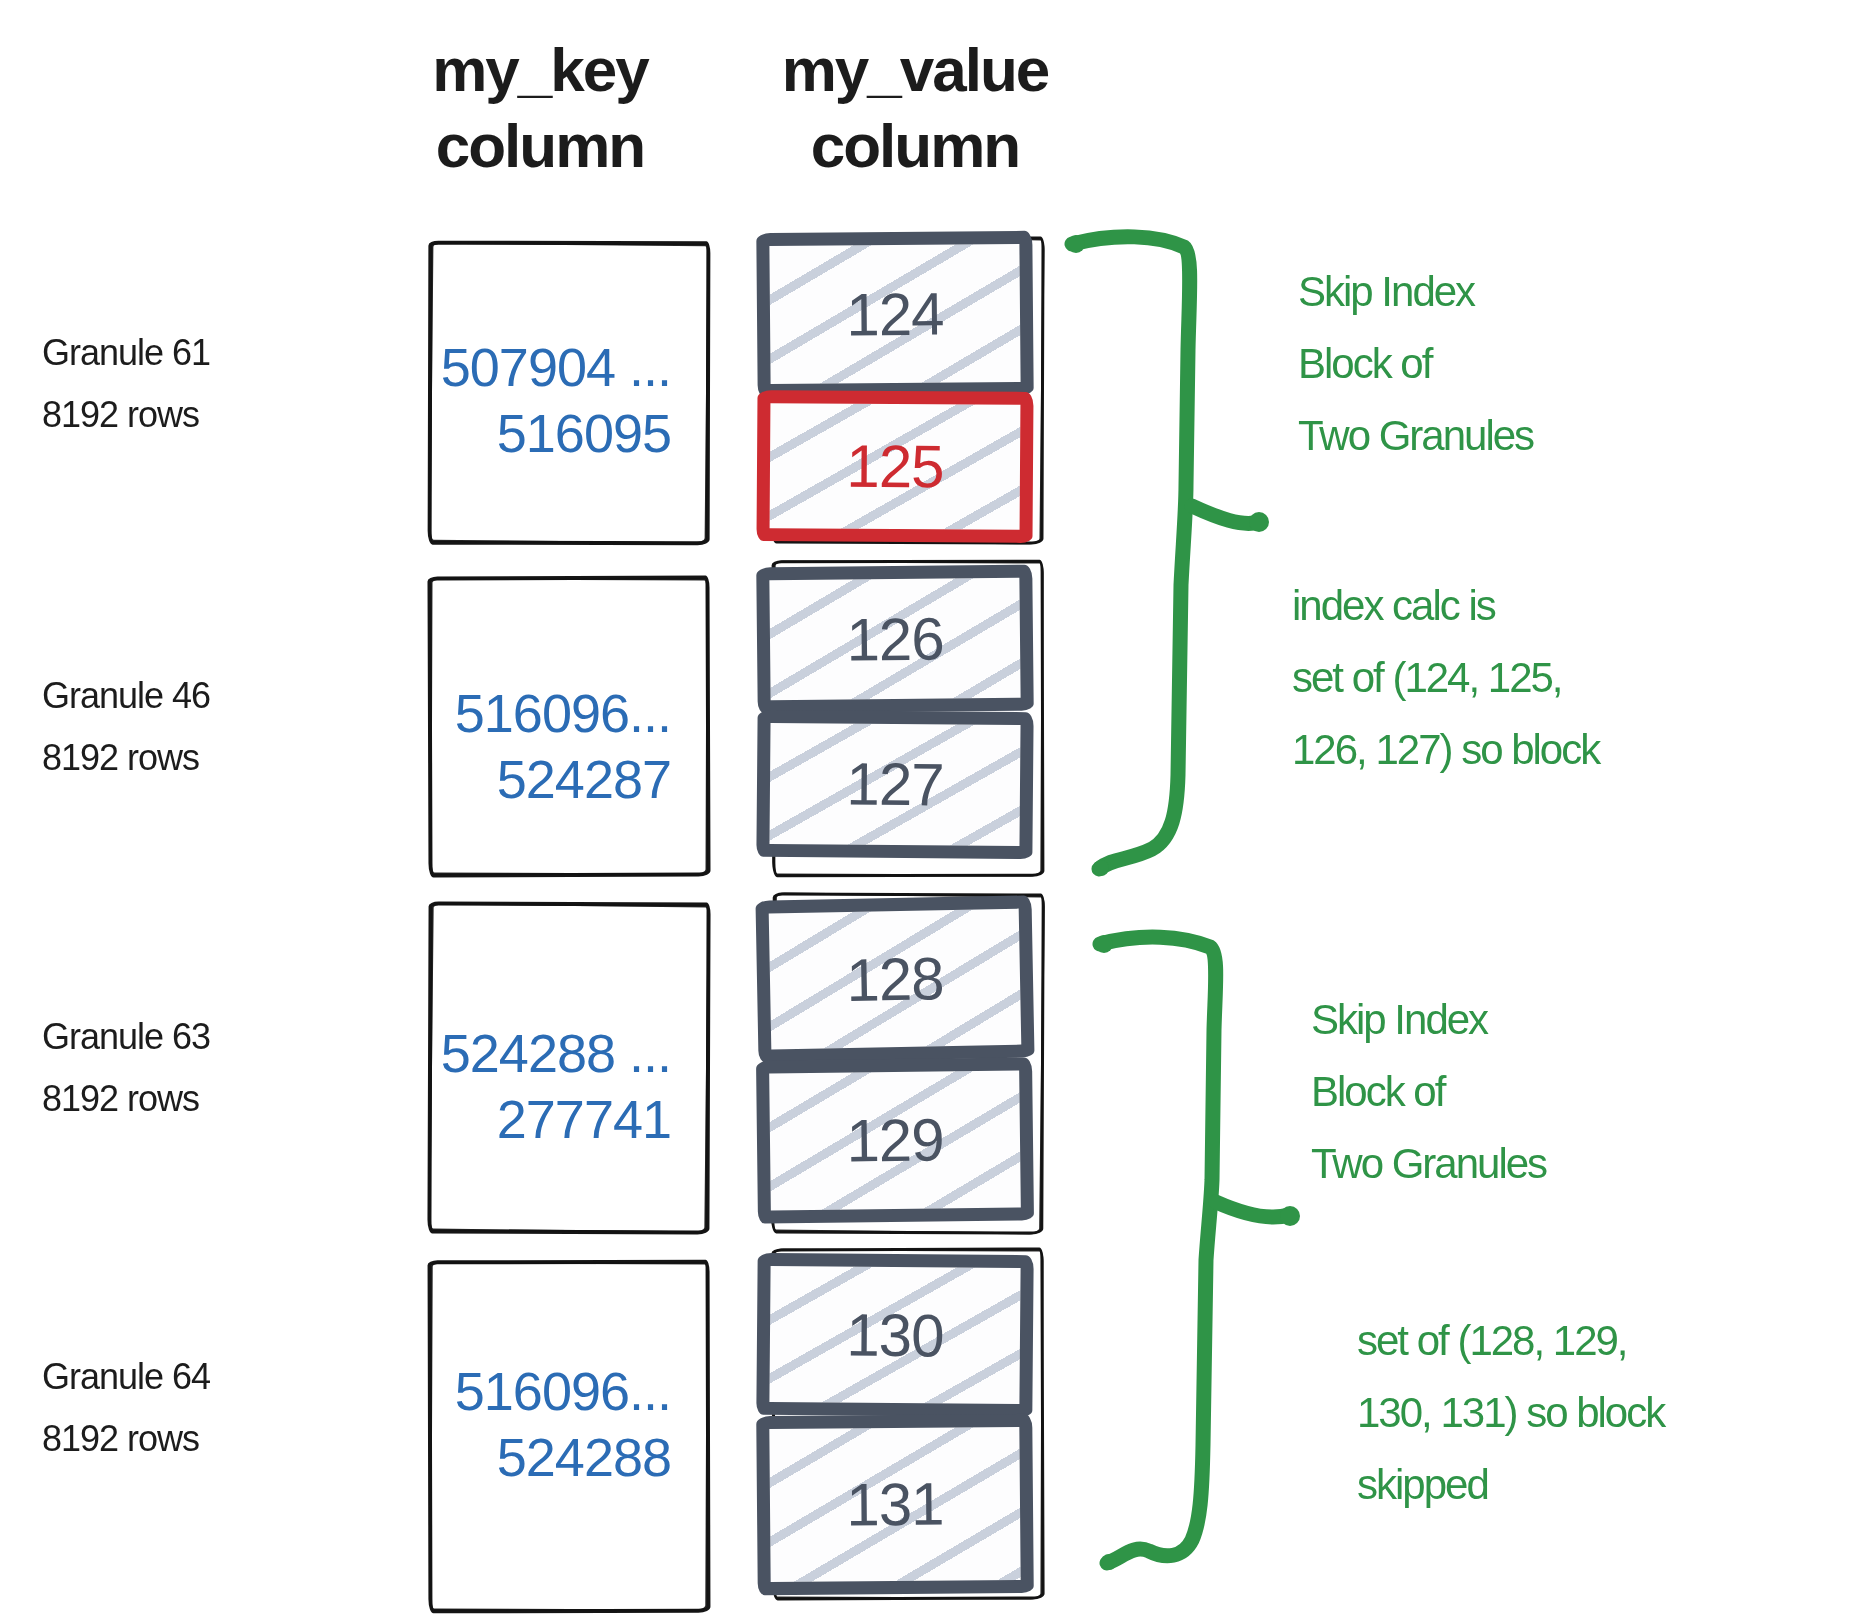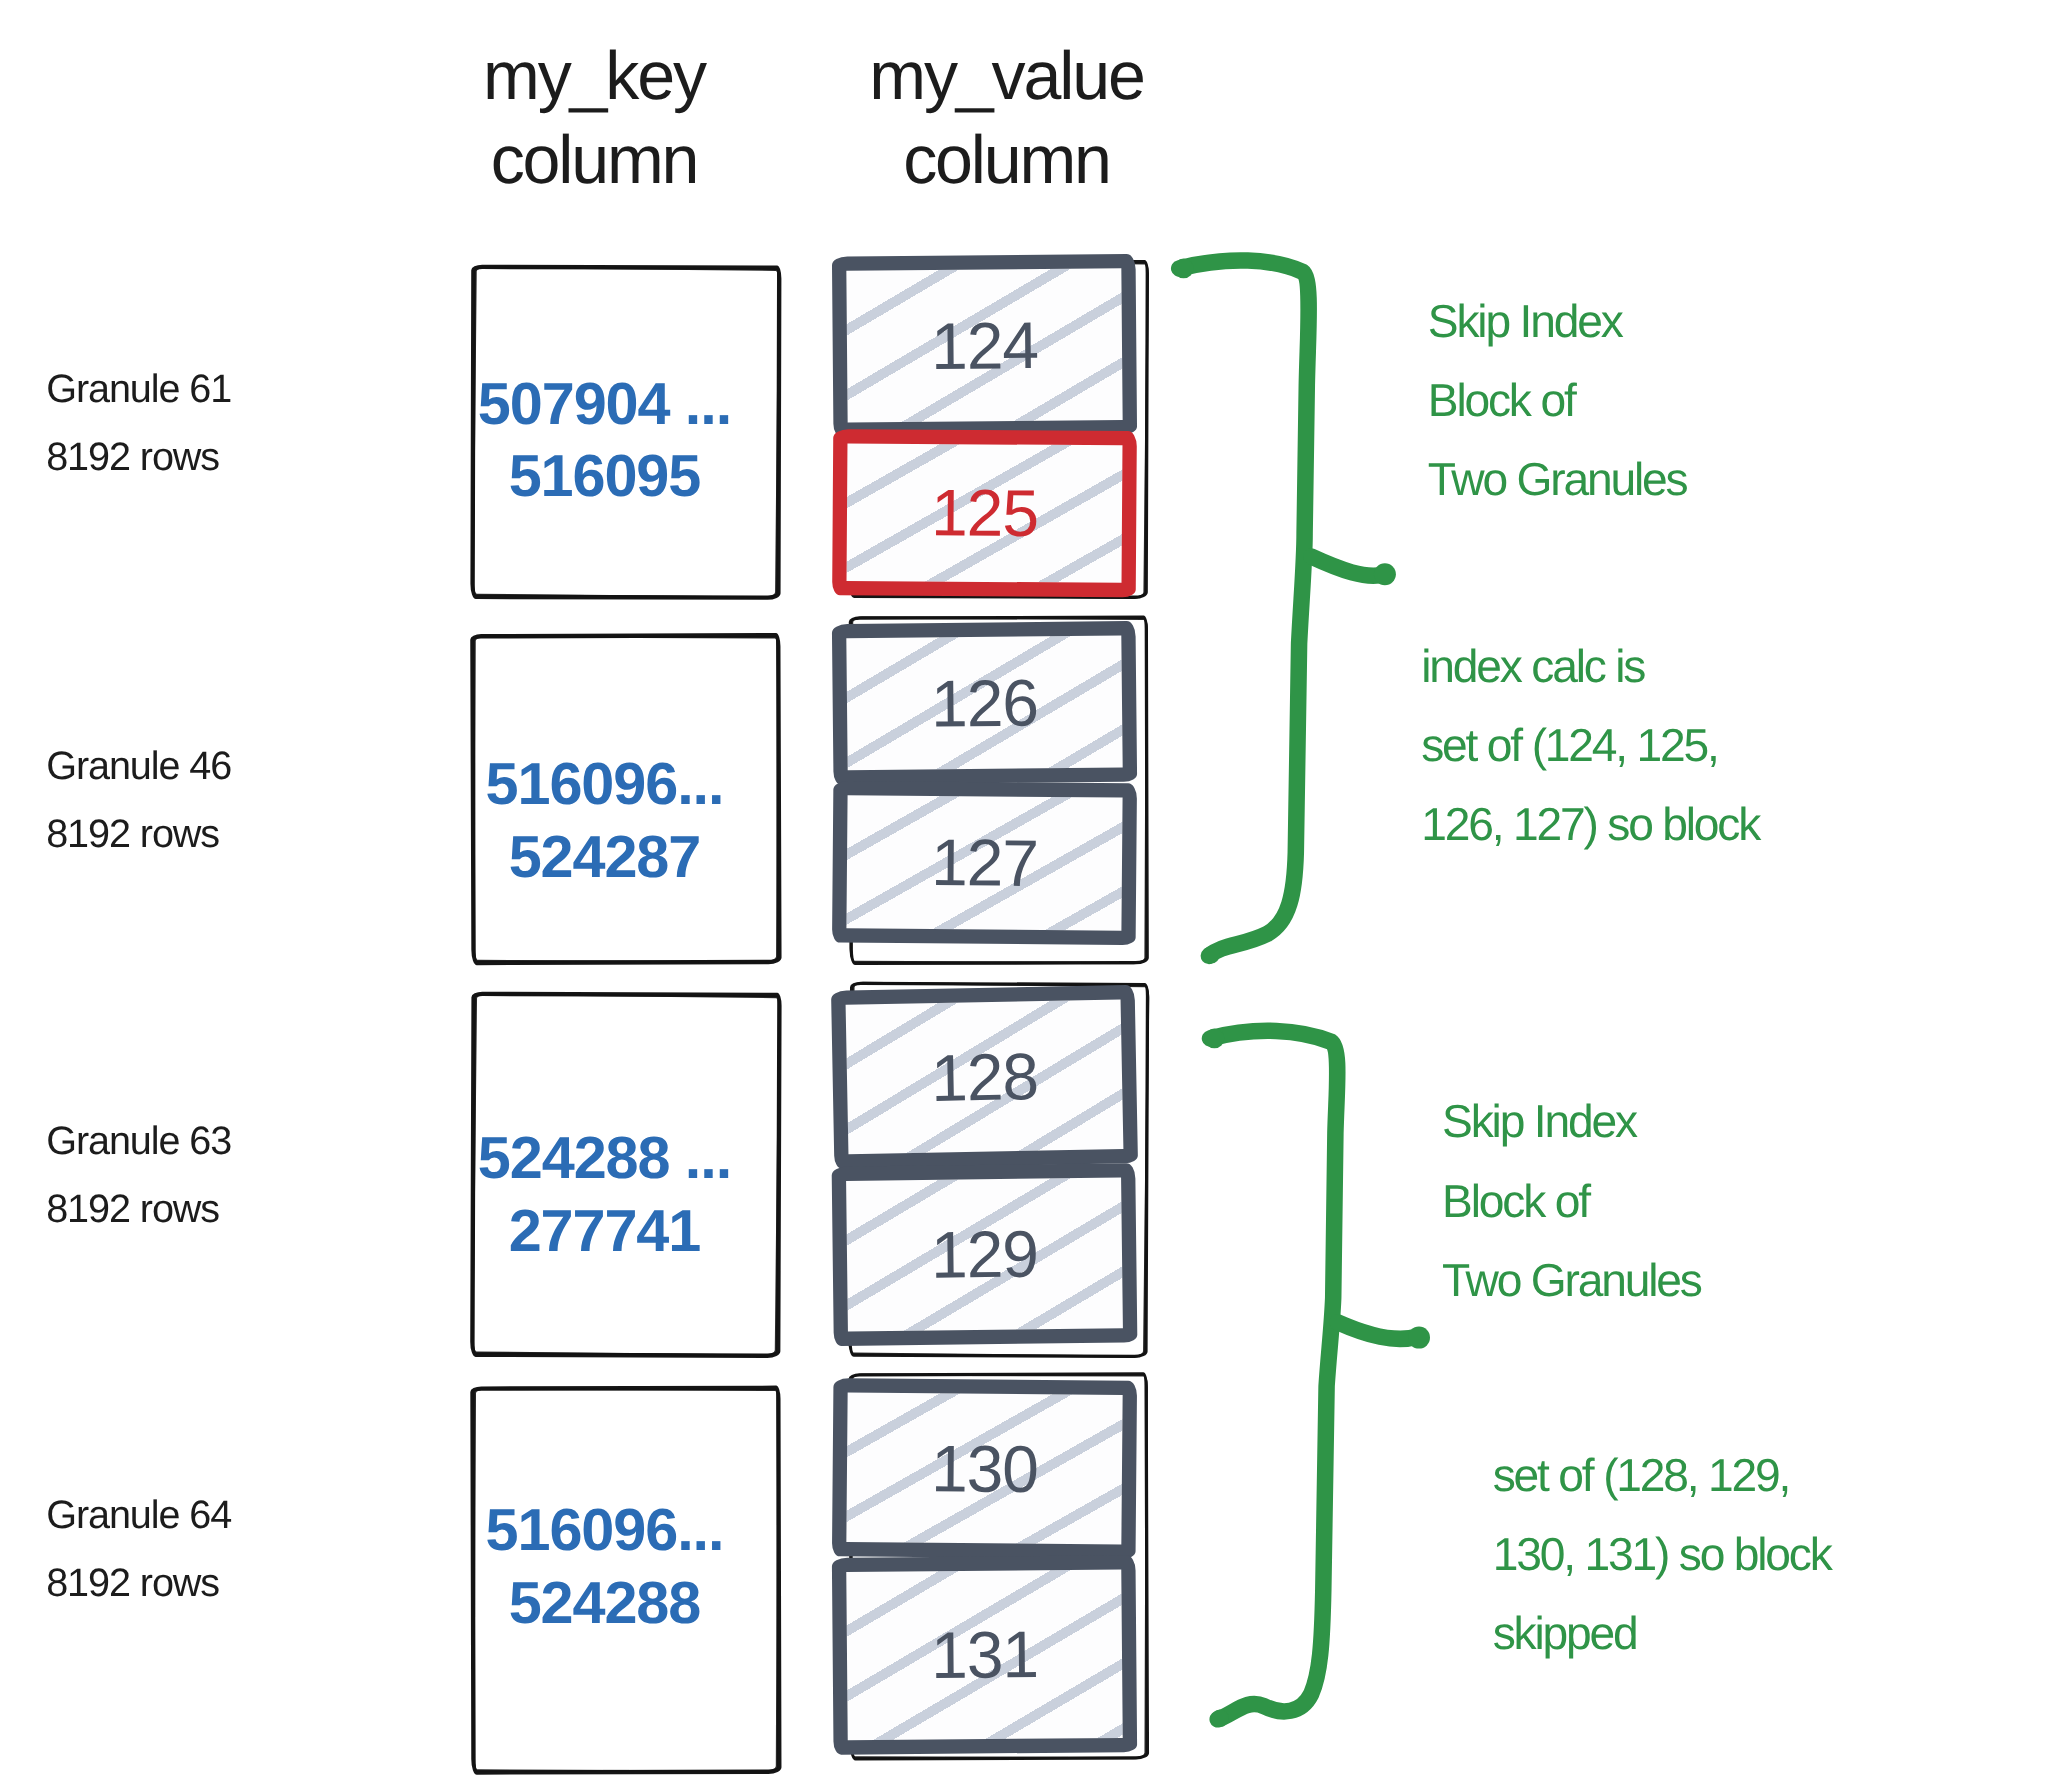--- a/index.html
+++ b/index.html
@@ -12,20 +12,21 @@
   }
   
   .col-header{
     position:absolute;
     width:350px;
     text-align:center;
     font-size:62px;
     line-height:76px;
     letter-spacing:-2px;
     color:var(--ink,#1c1c1c);
+    font-weight:bold;
   }
   
   .g-label{
     position:absolute;
     left:42px;width:330px;
     font-size:36px;line-height:62px;
     letter-spacing:-1px;
     color:var(--ink,#1c1c1c);
     text-align:left;
   }
@@ -45,26 +46,25 @@
     border-radius:inherit;
     transform:rotate(.4deg);
     pointer-events:none;
   }
   .val-outline{border-width:3px;background:transparent;z-index:1;}
   .key-box{z-index:2;}
   
   .key-text{
     position:absolute;
     left:428px;width:243px;
-    text-align:center;
+    text-align:right;
     font-size:54px;line-height:66px;
     letter-spacing:-1px;
     color:var(--key-blue,#2b6cb5);
     z-index:3;
-    font-weight:bold;
   }
   
   .val-block{
     position:absolute;
     left:757px;width:276px;
     box-sizing:border-box;
     border:13px solid var(--block-slate,#4a5362);
     border-radius:14px 8px 12px 7px / 8px 14px 7px 12px;
     background:
       repeating-linear-gradient(150deg,

